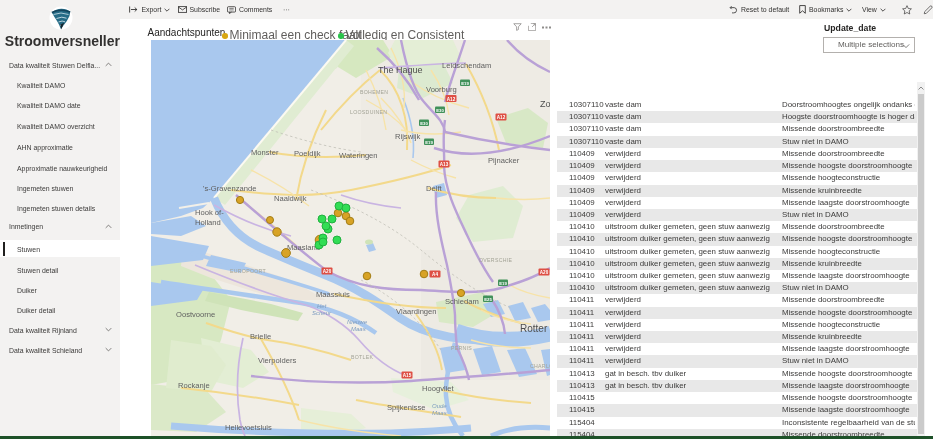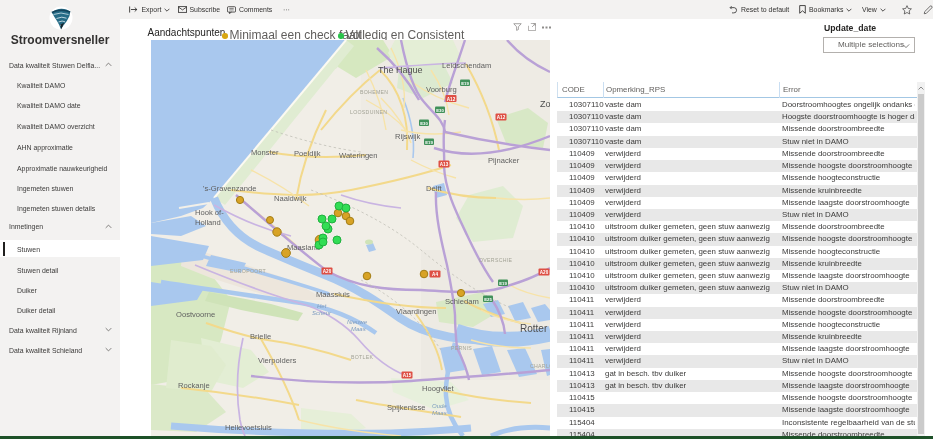--- a/index.html
+++ b/index.html
@@ -1,17 +1,17 @@
 <!DOCTYPE html>
 <html><head><meta charset="utf-8"><style>
 *{margin:0;padding:0;box-sizing:border-box}
 html,body{width:933px;height:439px;overflow:hidden;font-family:"Liberation Sans",sans-serif;background:#fff}
 #root{position:relative;width:933px;height:439px;overflow:hidden}
 #sidebar{position:absolute;left:0;top:0;width:120px;height:436px;background:#f3f2f1}
-#sbtitle{position:absolute;left:0;top:33px;width:120px;text-align:center;font-size:12px;font-weight:bold;color:#323130}
+#sbtitle{position:absolute;left:0;top:33px;width:120px;text-align:right;font-size:14px;font-weight:bold;color:#323130}
 .navi{position:absolute;font-size:6.9px;color:#3b3a39;white-space:nowrap}
 .chev{position:absolute;left:105px;width:7px;height:5px}
 .navsel{position:absolute;left:0;width:120px;height:16.2px;background:#fff}
 .navbar{position:absolute;left:2.8px;width:1.8px;height:14px;background:#201f1e}
 #topbar{position:absolute;left:120px;top:0;width:813px;height:19px;background:#f3f2f1;font-size:6.9px;color:#323130}
 .tbi{position:absolute;top:0;height:19px;white-space:nowrap;display:flex;align-items:center;gap:3px}
 #canvas{position:absolute;left:120px;top:19px;width:813px;height:417px;background:#fff}
 #vtitle{position:absolute;left:27.5px;top:8px;font-size:10px;font-weight:normal;color:#252423}
 .leg{position:absolute;top:8.5px;font-size:12px;color:#605e5c;white-space:nowrap}
 .legdot{display:inline-block;width:5.5px;height:5.5px;border-radius:50%;margin-right:2px}
@@ -365,27 +365,20 @@
 <circle cx="172" cy="202" r="4" fill="#32dd55"></circle>
 <circle cx="175" cy="186" r="4" fill="#32dd55"></circle>
 </g>
 </svg>
 </div>
 <div id="upd">Update_date</div>
 <div id="drop">Multiple selections<svg width="8" height="6" viewBox="0 0 10 6">
           <path d="M1,1 L5,5 L9,1" stroke="#605e5c" fill="none" stroke-width="1"></path>
         </svg></div>
 <div id="tbl">
-<div id="thead">
-          <div style="left:4px">CODE</div>
-          <div style="left:48px">Opmerking_RPS</div>
-          <div style="left:225px">Error</div>
-          <div style="left:44.5px;top:0;width:1px;height:16px;background:#c9def2"></div>
-          <div style="left:220.5px;top:0;width:1px;height:16px;background:#c9def2"></div>
-        </div>
 <div style="position:absolute;top:17px;left:0;width:360px">
 <div class="tr odd" style="top:0.0px">
             <div class="c1">10307110</div>
             <div class="c2">vaste dam</div>
             <div class="c3">Doorstroomhoogtes ongelijk ondanks gelijke</div>
           </div>
 <div class="tr even" style="top:12.21px">
             <div class="c1">10307110</div>
             <div class="c2">vaste dam</div>
             <div class="c3">Hoogste doorstroomhoogte is hoger dan de</div>

